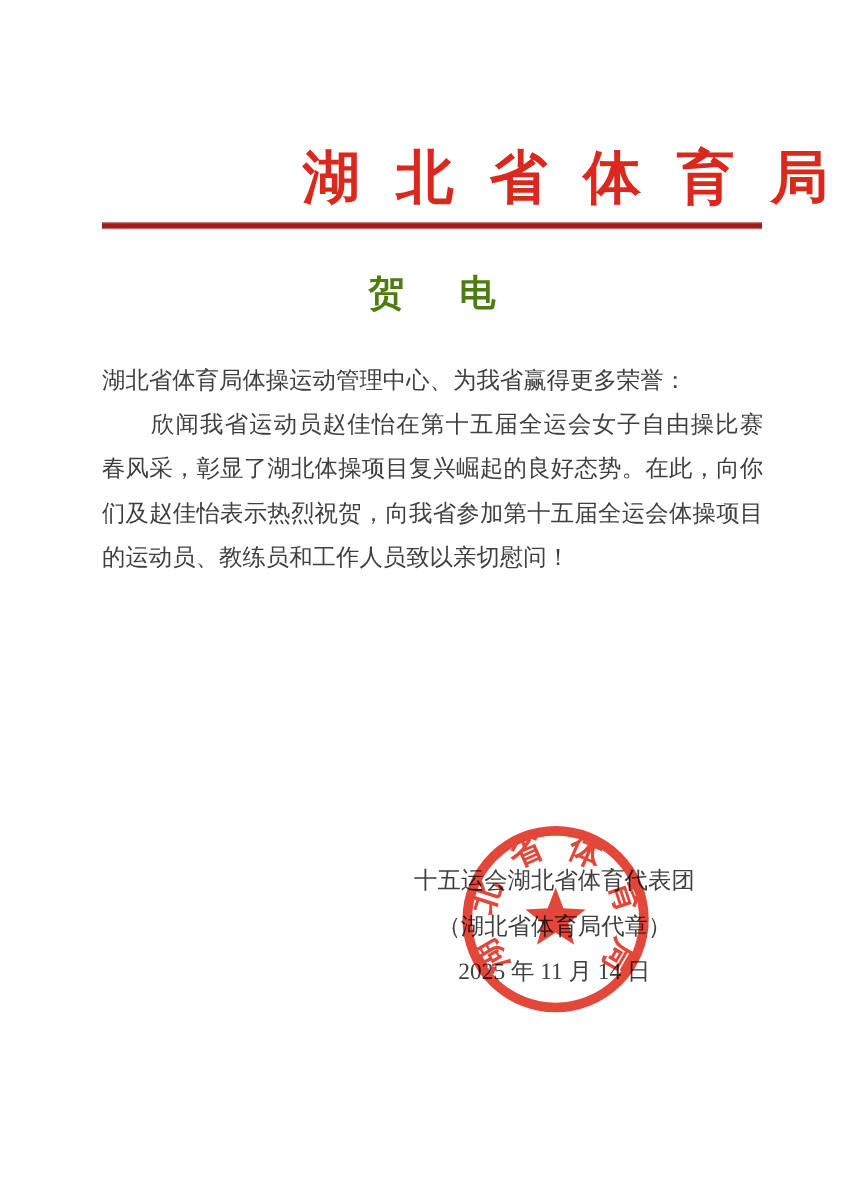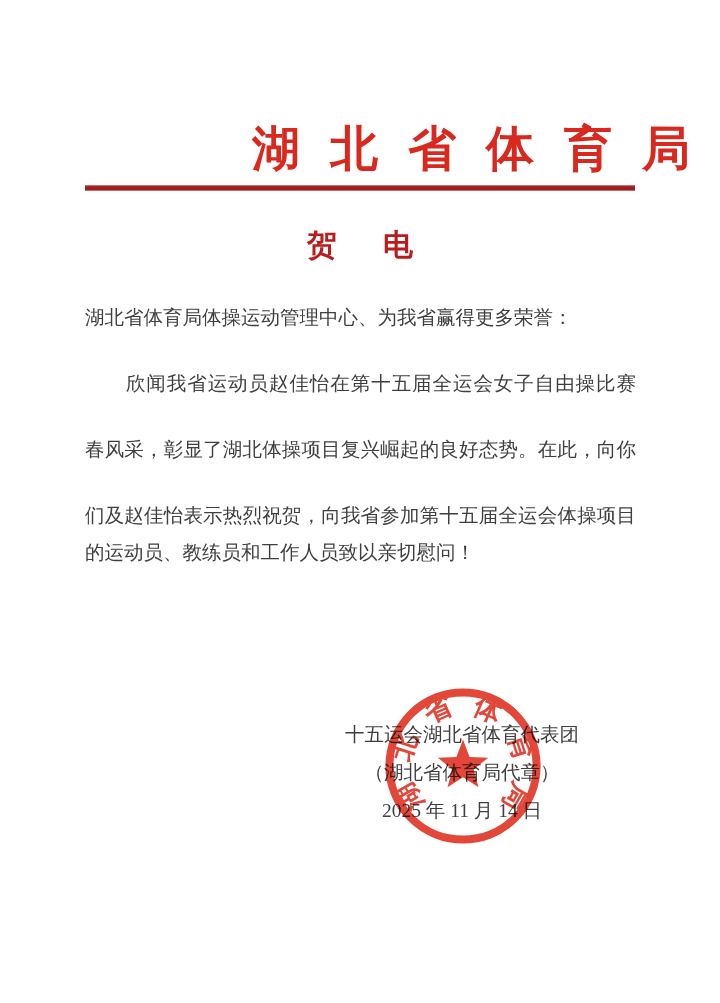--- a/index.html
+++ b/index.html
@@ -19,33 +19,32 @@
   }
   .rule{
     position:absolute;top:185px;left:85px;width:550px;height:6px;
     background:linear-gradient(to bottom,#d98e86 0%,#9e1c1d 28%,#9e1c1d 74%,#d98e86 100%);
   }
   .doc-title{
     position:absolute;top:226px;left:0;right:0;
     text-align:center;
     font-size:30px;line-height:38px;font-weight:700;
     letter-spacing:46px;padding-left:46px;
-    color:#b91c1c;
+    color:#4d7c0f;
   }
   .body-block{
     position:absolute;top:299px;left:85px;width:551px;
     font-size:19.5px;line-height:37px;
     color:#3f3f3f;
   }
   .body-line{white-space:nowrap;}
   .body-line.just{
     white-space:normal;
     text-align:justify;
     text-align-last:justify;
-    margin-top:29px;
   }
   .signature-block{
     position:absolute;top:716px;left:320px;width:284px;
     text-align:center;
     font-size:19.5px;line-height:38px;
     color:#3f3f3f;
   }
   .seal{
     position:absolute;top:686px;left:383px;width:160px;height:160px;
     mix-blend-mode:multiply;opacity:.93;

